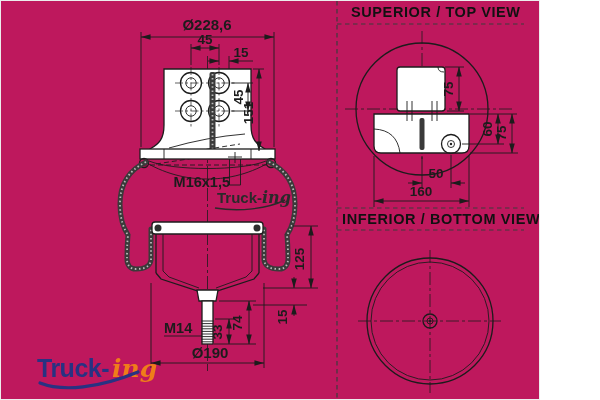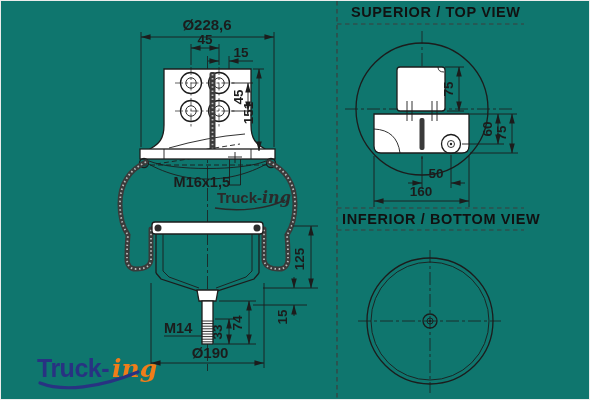--- a/index.html
+++ b/index.html
@@ -1,16 +1,16 @@
 <!DOCTYPE html>
 <html><head>
 <meta charset="utf-8">
 <style>
   html,body{margin:0;padding:0;background:#fff;}
-  #stage{position:relative;width:590px;height:400px;background:#0f766e;overflow:hidden;
+  #stage{position:relative;width:540px;height:400px;background:#be185d;overflow:hidden;
          font-family:"Liberation Sans",sans-serif;box-sizing:border-box;border:1px solid #ececec;}
   svg{display:block;}
   .ln{stroke:#1c1c1c;stroke-width:1.3;fill:none;}
   .thin{stroke:#1c1c1c;stroke-width:0.9;fill:none;}
   .dimln{stroke:#1c1c1c;stroke-width:0.9;fill:none;}
   .cl{stroke:#1c1c1c;stroke-width:0.8;fill:none;stroke-dasharray:13 3 3 3;}
   .clh{stroke:#1c1c1c;stroke-width:0.7;fill:none;stroke-dasharray:8 2.5 2.5 2.5;}
   .hid{stroke:#1c1c1c;stroke-width:0.9;fill:none;stroke-dasharray:5 3;}
   .dash{stroke:#3c3c3c;stroke-width:1.2;fill:none;stroke-dasharray:4.5 3.5;}
   .rubber{stroke:#3a3a3a;stroke-width:5;fill:none;stroke-linecap:round;}

